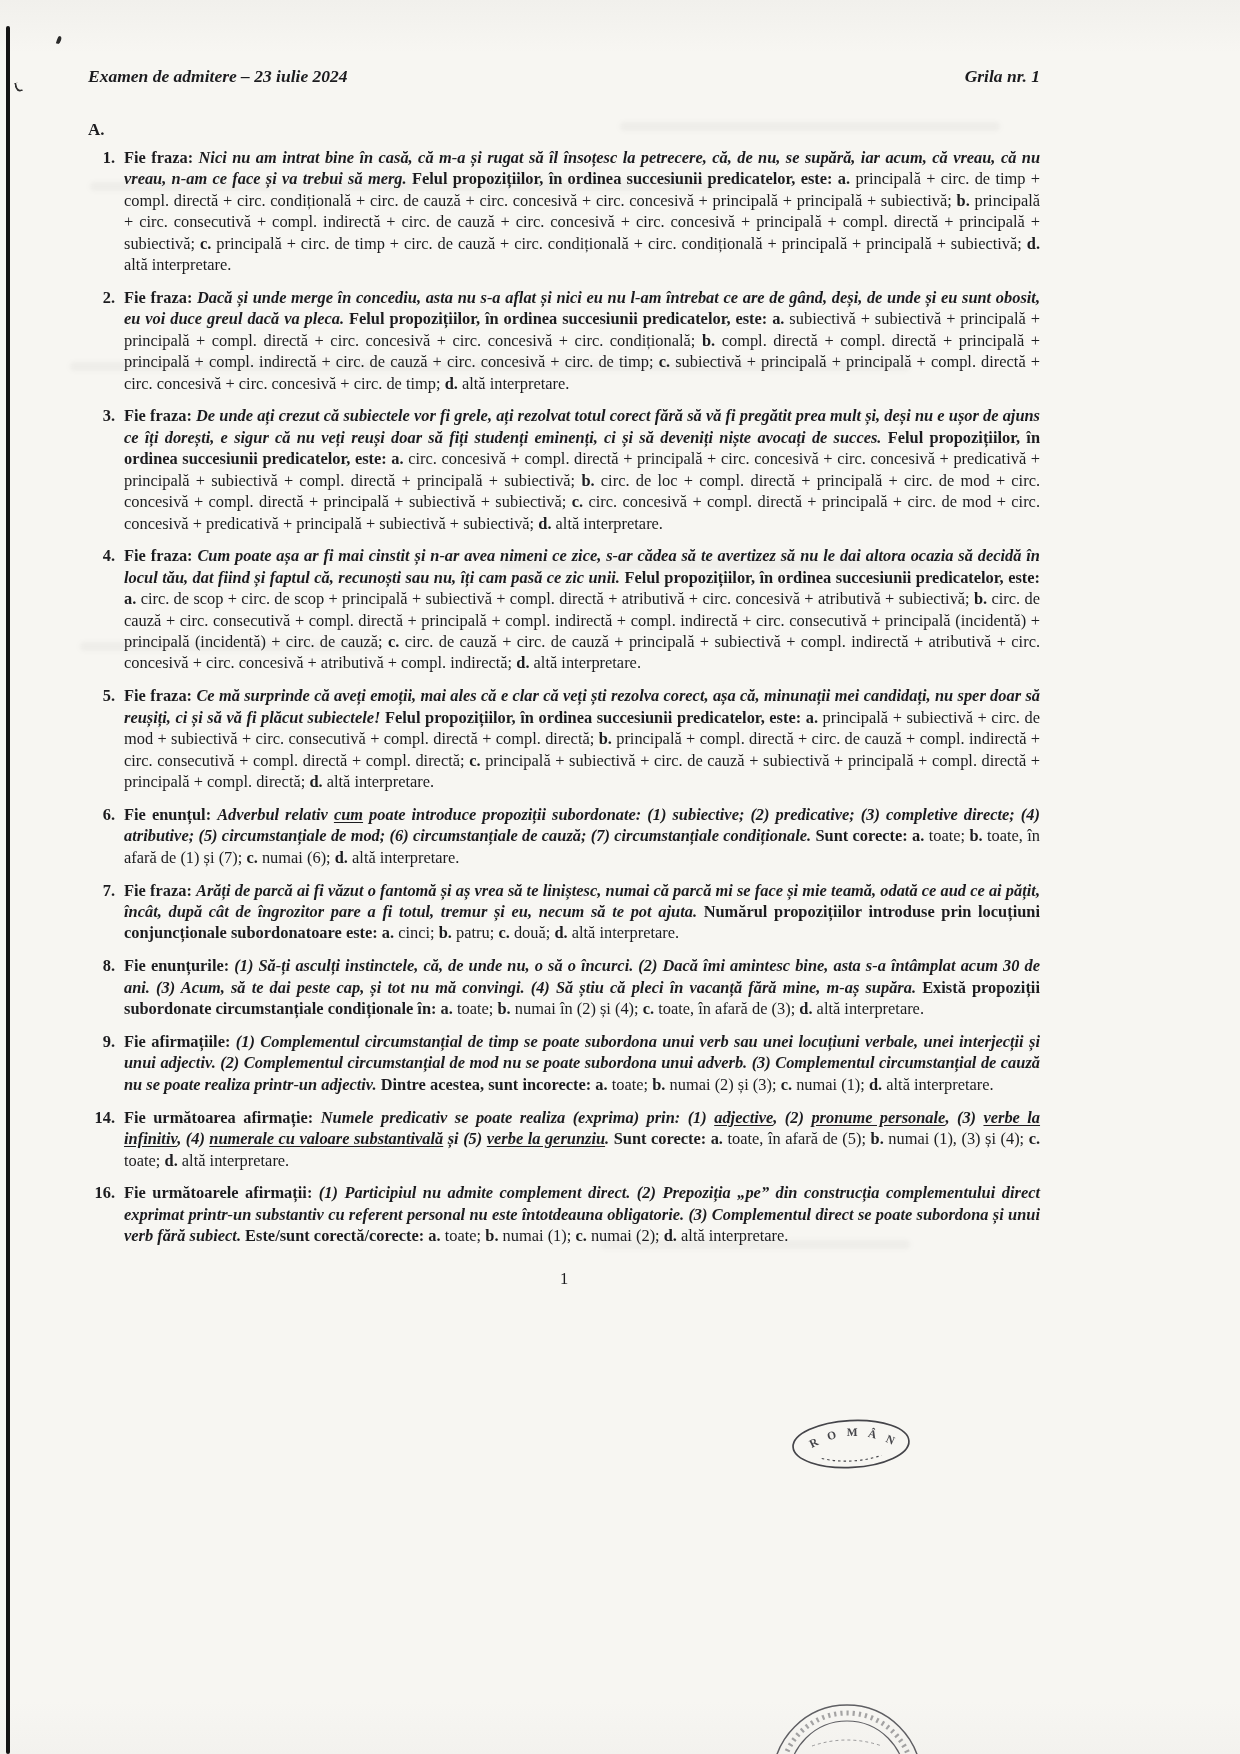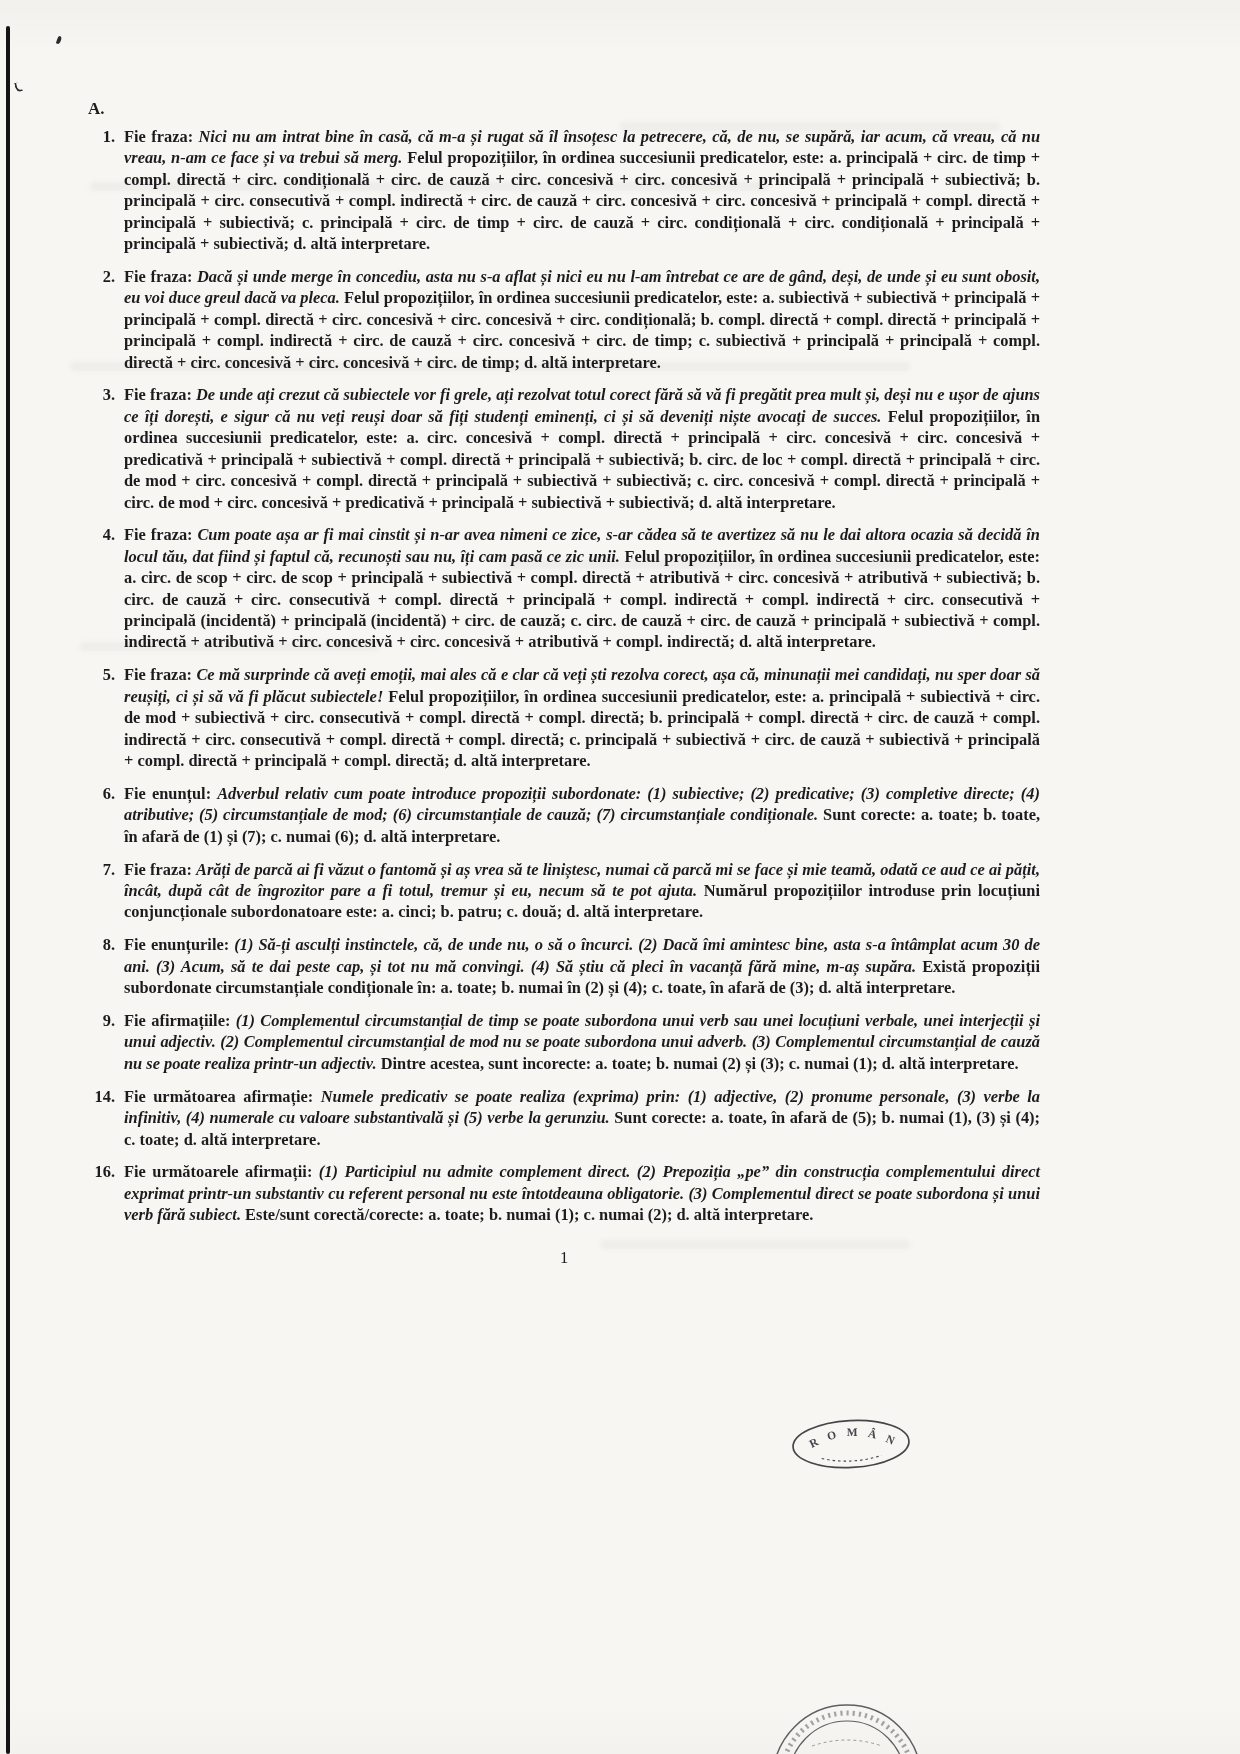--- a/index.html
+++ b/index.html
@@ -17,22 +17,22 @@
   .bleed span { position:absolute; height:9px; background:rgba(70,70,85,.05); filter:blur(2px); border-radius:4px; display:block; }
   .content { position:absolute; left:88px; top:66px; width:952px; }
   .header-row { display:flex; justify-content:space-between; align-items:baseline; font-weight:bold; font-style:italic; font-size:17.5px; }
   .section-label { margin-top:33px; font-weight:bold; font-size:17px; }
   .questions { margin-top:7px; font-size:16.4px; line-height:21.4px; }
   .question { display:flex; margin-bottom:11.5px; }
   .q-num { flex:0 0 27px; text-align:right; font-weight:bold; margin-right:9px; }
   .q-body { flex:1; text-align:justify; }
   .seg-b { font-weight:bold; }
   .seg-bi { font-weight:bold; font-style:italic; }
-  .seg-biu { font-weight:bold; font-style:italic; text-underline-offset:2px; }
-  .seg-n { font-weight:bold; }
+  .seg-biu { font-weight:bold; font-style:italic; text-decoration:underline; text-underline-offset:2px; }
+  .seg-n { font-weight:normal; }
   .page-num { margin-top:22px; text-align:center; font-size:16.5px; }
   .stamp-oval { position:absolute; left:789px; top:1417px; transform:rotate(-3deg); opacity:.88; }
   .stamp-round { position:absolute; left:752px; top:1684px; opacity:.8; }
 </style>
 </head>
 <body>
 
 <div class="scan-edge-line"></div>
 <div class="scan-speck-1"></div>
 <div class="scan-speck-2"></div>
@@ -40,20 +40,24 @@
 <div class="bleed">
   <span style="top:122px;left:620px;width:380px"></span>
   <span style="top:182px;left:90px;width:680px"></span>
   <span style="top:362px;left:70px;width:840px"></span>
   <span style="top:560px;left:500px;width:430px"></span>
   <span style="top:642px;left:80px;width:300px"></span>
   <span style="top:1240px;left:600px;width:310px"></span>
 </div>
 
 <div class="content">
+  <div class="header-row">
+    <span>Examen de admitere – 23 iulie 2024</span>
+    <span>Grila nr. 1</span>
+  </div>
   <div class="section-label">A.</div>
   <div class="questions">
       <div class="question">
         <span class="q-num">1.</span>
         <div class="q-body"><span class="seg-b">Fie fraza: </span><span class="seg-bi">Nici nu am intrat bine în casă, că m-a și rugat să îl însoțesc la petrecere, că, de nu, se supără, iar acum, că vreau, că nu vreau, n-am ce face și va trebui să merg. </span><span class="seg-b">Felul propozițiilor, în ordinea succesiunii predicatelor, este: </span><span class="seg-b">a. </span><span class="seg-n">principală + circ. de timp + compl. directă + circ. condițională + circ. de cauză + circ. concesivă + circ. concesivă + principală + principală + subiectivă; </span><span class="seg-b">b. </span><span class="seg-n">principală + circ. consecutivă + compl. indirectă + circ. de cauză + circ. concesivă + circ. concesivă + principală + compl. directă + principală + subiectivă; </span><span class="seg-b">c. </span><span class="seg-n">principală + circ. de timp + circ. de cauză + circ. condițională + circ. condițională + principală + principală + subiectivă; </span><span class="seg-b">d. </span><span class="seg-n">altă interpretare.</span></div>
       </div>
       <div class="question">
         <span class="q-num">2.</span>
         <div class="q-body"><span class="seg-b">Fie fraza: </span><span class="seg-bi">Dacă și unde merge în concediu, asta nu s-a aflat și nici eu nu l-am întrebat ce are de gând, deși, de unde și eu sunt obosit, eu voi duce greul dacă va pleca. </span><span class="seg-b">Felul propozițiilor, în ordinea succesiunii predicatelor, este: </span><span class="seg-b">a. </span><span class="seg-n">subiectivă + subiectivă + principală + principală + compl. directă + circ. concesivă + circ. concesivă + circ. condițională; </span><span class="seg-b">b. </span><span class="seg-n">compl. directă + compl. directă + principală + principală + compl. indirectă + circ. de cauză + circ. concesivă + circ. de timp; </span><span class="seg-b">c. </span><span class="seg-n">subiectivă + principală + principală + compl. directă + circ. concesivă + circ. concesivă + circ. de timp; </span><span class="seg-b">d. </span><span class="seg-n">altă interpretare.</span></div>
       </div>

